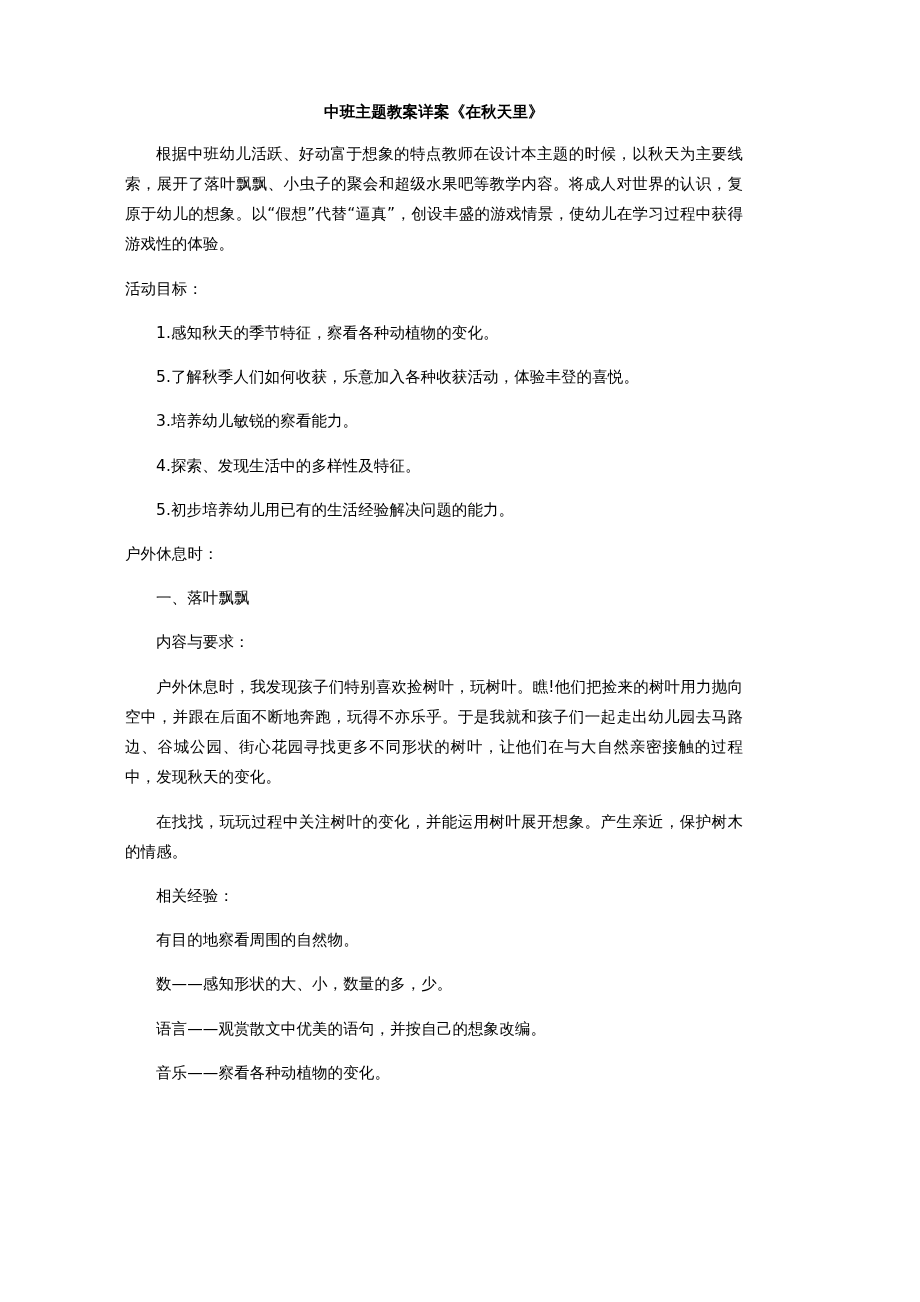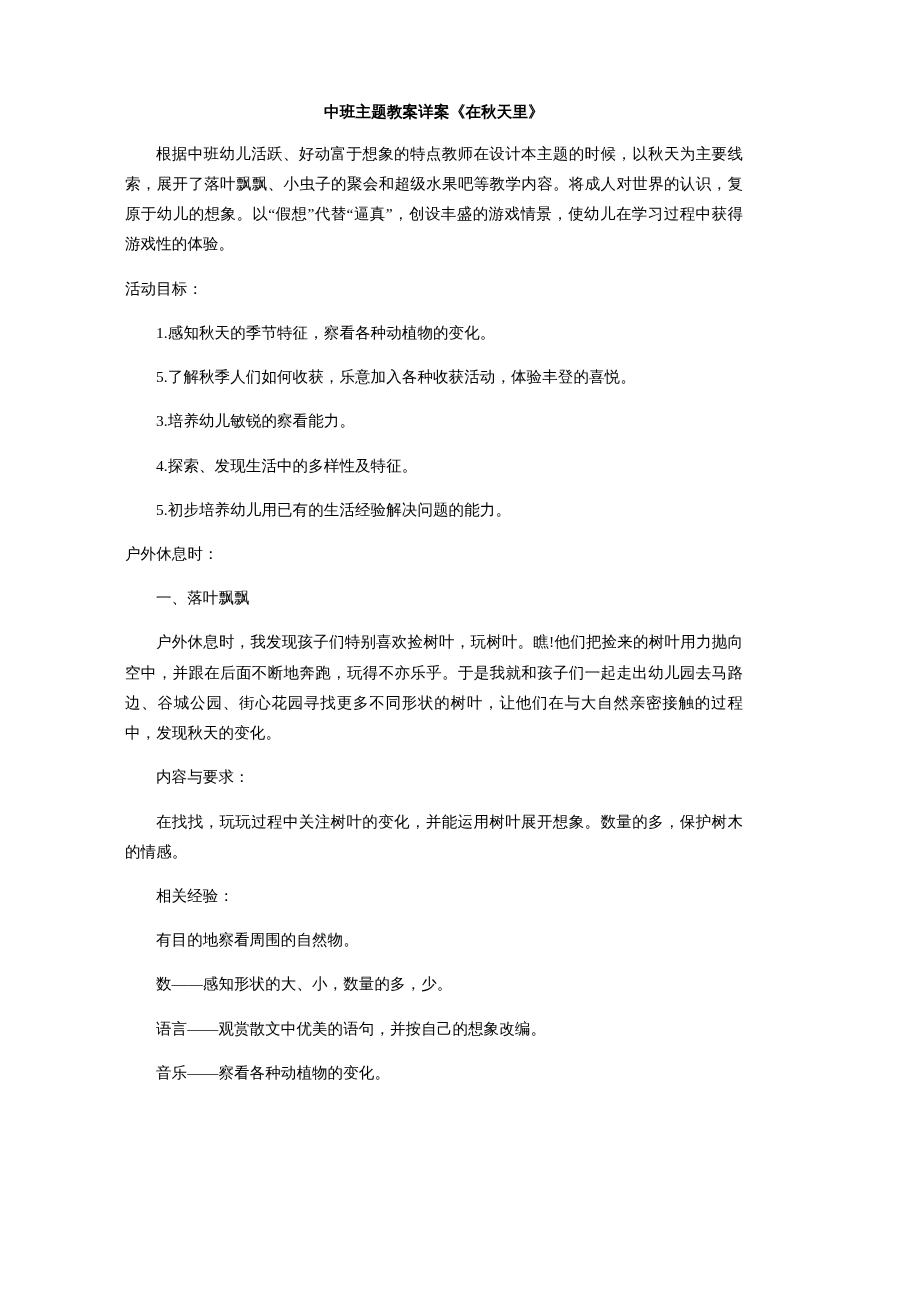--- a/index.html
+++ b/index.html
@@ -27,42 +27,41 @@
     margin: 0 0 14px 0;
     letter-spacing: 0.2px;
   }
   p.para {
     font-size: 15.5px;
     line-height: 1.95;
     margin: 12px 0 14px 0;
     text-align: justify;
     text-justify: inter-ideograph;
     letter-spacing: 0.1px;
-    font-family: Liberation Serif, serif;
   }
   p.indent {
     text-indent: 2em;
   }
 </style>
 </head>
 <body>
 
 <div class="page">
   <h1 class="doc-title">中班主题教案详案《在秋天里》</h1>
 
   <p class="para indent">根据中班幼儿活跃、好动富于想象的特点教师在设计本主题的时候，以秋天为主要线索，展开了落叶飘飘、小虫子的聚会和超级水果吧等教学内容。将成人对世界的认识，复原于幼儿的想象。以“假想”代替“逼真”，创设丰盛的游戏情景，使幼儿在学习过程中获得游戏性的体验。</p>
   <p class="para">活动目标：</p>
   <p class="para indent">1.感知秋天的季节特征，察看各种动植物的变化。</p>
   <p class="para indent">5.了解秋季人们如何收获，乐意加入各种收获活动，体验丰登的喜悦。</p>
   <p class="para indent">3.培养幼儿敏锐的察看能力。</p>
   <p class="para indent">4.探索、发现生活中的多样性及特征。</p>
   <p class="para indent">5.初步培养幼儿用已有的生活经验解决问题的能力。</p>
   <p class="para">户外休息时：</p>
   <p class="para indent">一、落叶飘飘</p>
+  <p class="para indent">内容与要求：</p>
   <p class="para indent">户外休息时，我发现孩子们特别喜欢捡树叶，玩树叶。瞧!他们把捡来的树叶用力抛向空中，并跟在后面不断地奔跑，玩得不亦乐乎。于是我就和孩子们一起走出幼儿园去马路边、谷城公园、街心花园寻找更多不同形状的树叶，让他们在与大自然亲密接触的过程中，发现秋天的变化。</p>
-  <p class="para indent">内容与要求：</p>
-  <p class="para indent">在找找，玩玩过程中关注树叶的变化，并能运用树叶展开想象。数量的多，保护树木的情感。</p>
+  <p class="para indent">在找找，玩玩过程中关注树叶的变化，并能运用树叶展开想象。产生亲近，保护树木的情感。</p>
   <p class="para indent">相关经验：</p>
   <p class="para indent">有目的地察看周围的自然物。</p>
   <p class="para indent">数——感知形状的大、小，数量的多，少。</p>
   <p class="para indent">语言——观赏散文中优美的语句，并按自己的想象改编。</p>
   <p class="para indent">音乐——察看各种动植物的变化。</p>
 </div>
 
 </body></html>

